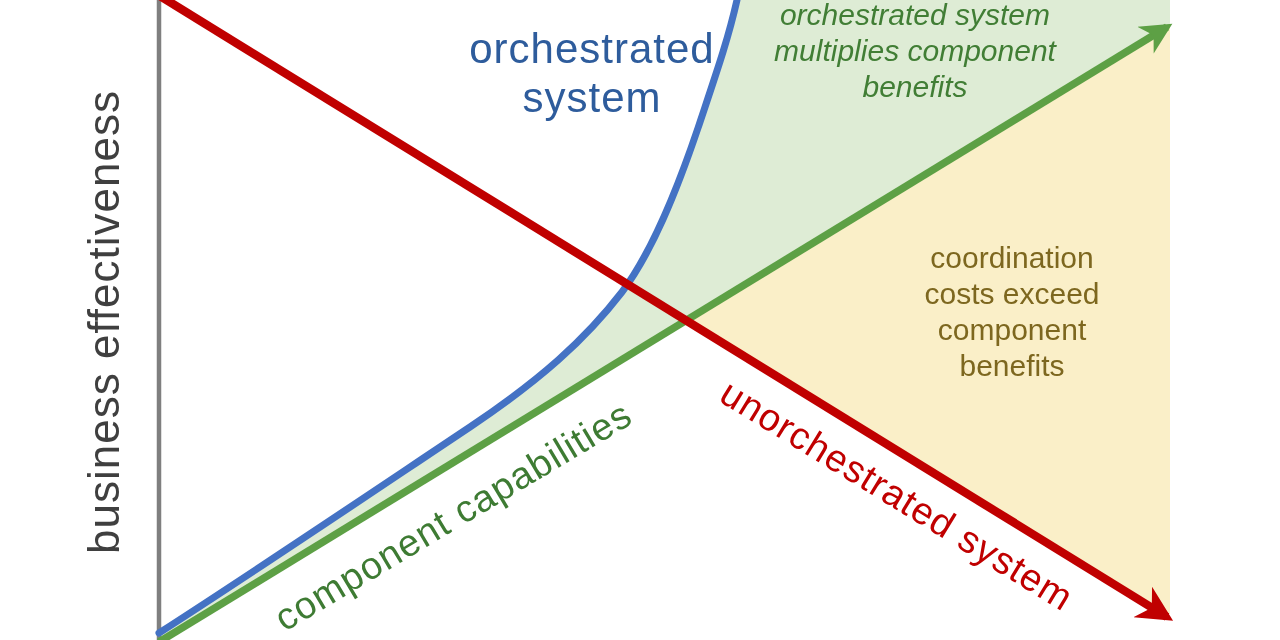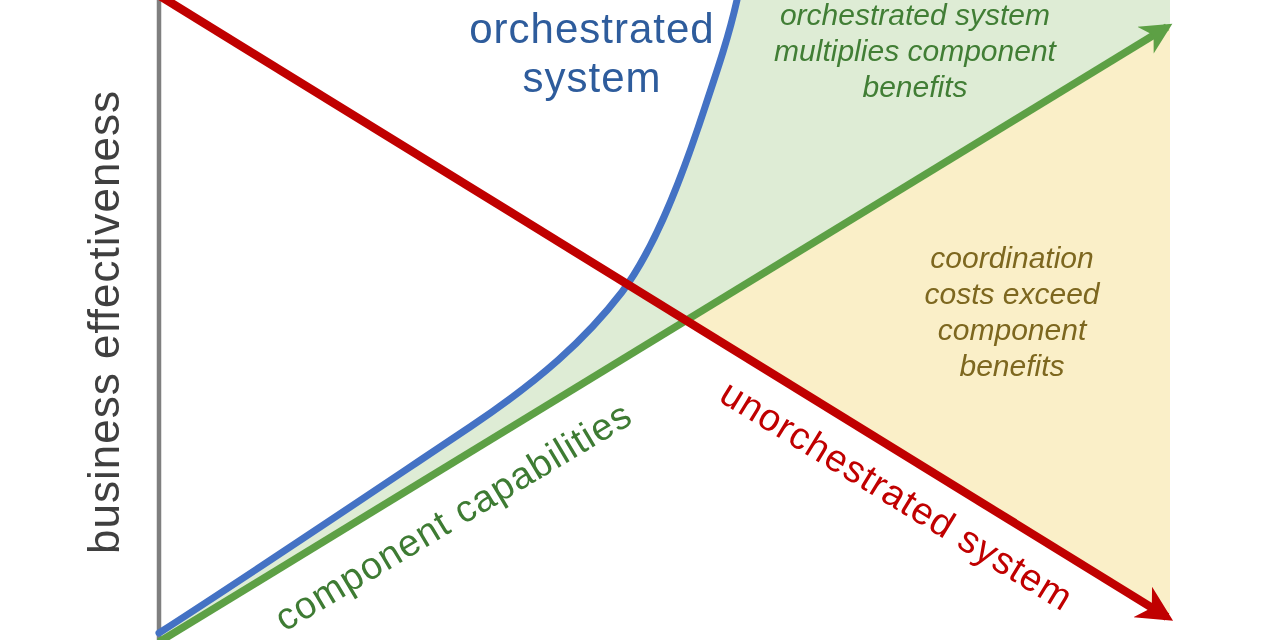--- a/index.html
+++ b/index.html
@@ -8,30 +8,30 @@
     background:#ffffff;font-family:"Liberation Sans", sans-serif;
   }
   .figure svg{position:absolute;left:0;top:0;}
   .label{position:absolute;white-space:pre-line;text-align:center;}
   .yaxis-label{
     left:-166px;top:298px;width:540px;height:48px;
     font-size:44px;line-height:48px;letter-spacing:1px;
     transform:rotate(-90deg);
   }
   .blue-label{
-    left:372px;top:4px;width:440px;
+    left:372px;top:24px;width:440px;
     font-size:42px;line-height:49px;letter-spacing:1px;
   }
   .green-annotation{
     left:705px;top:-3px;width:420px;
     font-size:30px;line-height:36px;font-style:italic;
   }
   .olive-annotation{
     left:862px;top:240px;width:300px;
-    font-size:30px;line-height:36px;font-style:italic;
+    font-size:30px;line-height:36px;
   }
   .component-label{
     left:193px;top:494px;width:520px;height:44px;
     font-size:38px;line-height:44px;letter-spacing:1px;
     transform:rotate(-31deg);
   }
   .unorch-label{
     left:637px;top:473px;width:520px;height:44px;
     font-size:38px;line-height:44px;letter-spacing:1px;
     transform:rotate(31.5deg);

